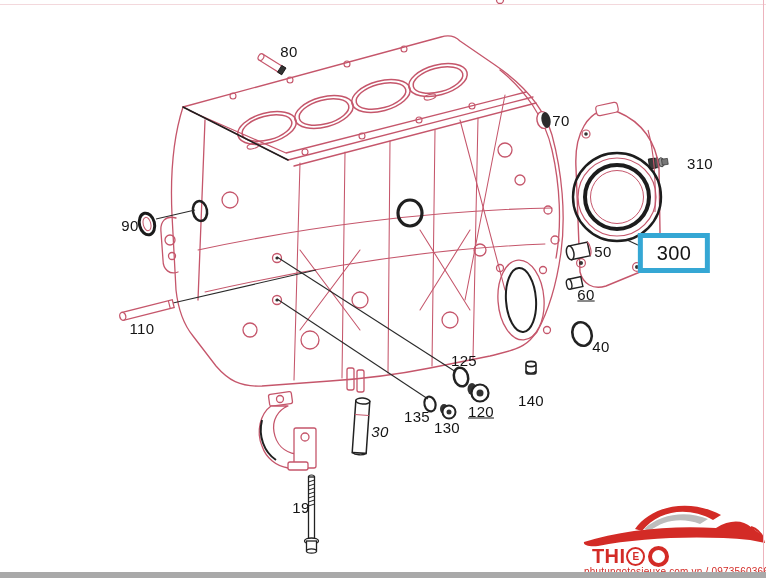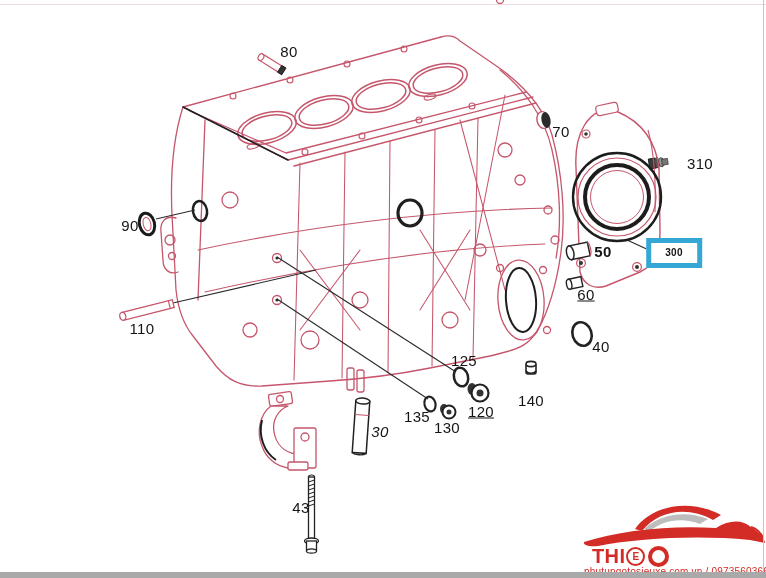--- a/index.html
+++ b/index.html
@@ -19,21 +19,21 @@
   .right-hairline{position:absolute;left:763px;top:0;width:1px;height:572px;background:#edb3bd;}
   .bottom-bar{position:absolute;left:0;bottom:0;width:766px;height:6px;background:#a9a9a9;}
   
   .part-label{
     position:absolute;transform:translate(-50%,-50%);
     font-size:15px;color:#141414;white-space:nowrap;line-height:1;
     letter-spacing:0.3px;
   }
   .part-label.highlighted{
     background:#ffffff;border:5px solid var(--hl);
-    padding:5px 14px;font-size:10px;font-weight:bold;
+    padding:5px 14px;font-size:20px;
   }
   
   .brand{
     position:absolute;left:578px;top:489px;width:188px;height:89px;
     color:var(--brand);
   }
   .brand .car{position:absolute;left:0;top:0;}
   .brand .name{
     position:absolute;left:14px;top:56px;display:flex;align-items:center;
     font-weight:bold;font-size:20px;letter-spacing:0.4px;white-space:nowrap;
@@ -270,35 +270,35 @@
         <line x1="308.5" y1="506" x2="314.5" y2="504"></line>
       </g>
       <ellipse cx="311.5" cy="541" rx="7" ry="3" fill="#fff" stroke="#222" stroke-width="1.3"></ellipse>
       <rect x="306.5" y="541" width="10" height="10" fill="#fff" stroke="#222" stroke-width="1.3"></rect>
       <ellipse cx="311.5" cy="551" rx="5" ry="2.2" fill="#fff" stroke="#222" stroke-width="1.2"></ellipse>
     </g>
   </svg>
 
   <div id="labels" style="position:absolute;left:0;top:0;width:766px;height:578px;">
       <span class="part-label" style="left: 289px; top: 51px;">80</span>
-      <span class="part-label" style="left: 561px; top: 131px; text-align: center;">70</span>
+      <span class="part-label" style="left: 561px; top: 120px; text-align: center;">70</span>
       <span class="part-label" style="left: 682px; top: 163px; padding-left: 36px;">310</span>
       <span class="part-label" style="left: 130px; top: 225px;">90</span>
       <span class="part-label highlighted" style="left: 674px; top: 253px;">300</span>
-      <span class="part-label" style="left: 603px; top: 251px; font-weight: bold;">50</span>
+      <span class="part-label" style="left: 603px; top: 251px;">50</span>
       <span class="part-label" style="left: 586px; top: 294px; text-decoration: underline;">60</span>
       <span class="part-label" style="left: 142px; top: 328px; text-align: right;">110</span>
       <span class="part-label" style="left: 601px; top: 346px;">40</span>
       <span class="part-label" style="left: 464px; top: 360px;">125</span>
       <span class="part-label" style="left: 531px; top: 400px;">140</span>
       <span class="part-label" style="left: 481px; top: 411px; text-decoration: underline;">120</span>
       <span class="part-label" style="left: 417px; top: 416px;">135</span>
       <span class="part-label" style="left: 447px; top: 427px;">130</span>
       <span class="part-label" style="left: 380px; top: 431px; font-style: italic;">30</span>
-      <span class="part-label" style="left: 301px; top: 507px;">43</span>
+      <span class="part-label" style="left: 301px; top: 507px;">19</span>
     </div>
 
   <div class="brand">
     <svg class="car" width="188" height="58" viewBox="0 0 188 58">
       <path d="M57,40 C74,16 112,9 143,26 L135,31 C110,17 81,21 64,42 Z" fill="#d32b26"></path>
       <path d="M66,40 C82,25 108,21 130,30 L122,35 C104,28 85,31 72,42 Z" fill="#bdbdbd"></path>
       <path d="M6,53 C42,41 94,36 138,39 C152,30 165,31 173,38 L185,47 L187,54 L172,51
                C120,46 62,49 20,57 C11,58 5,56 6,53 Z" fill="#d32b26"></path>
       <path d="M173,38 C179,40 183,44 185,49" fill="none" stroke="#d32b26" stroke-width="2"></path>
     </svg>

